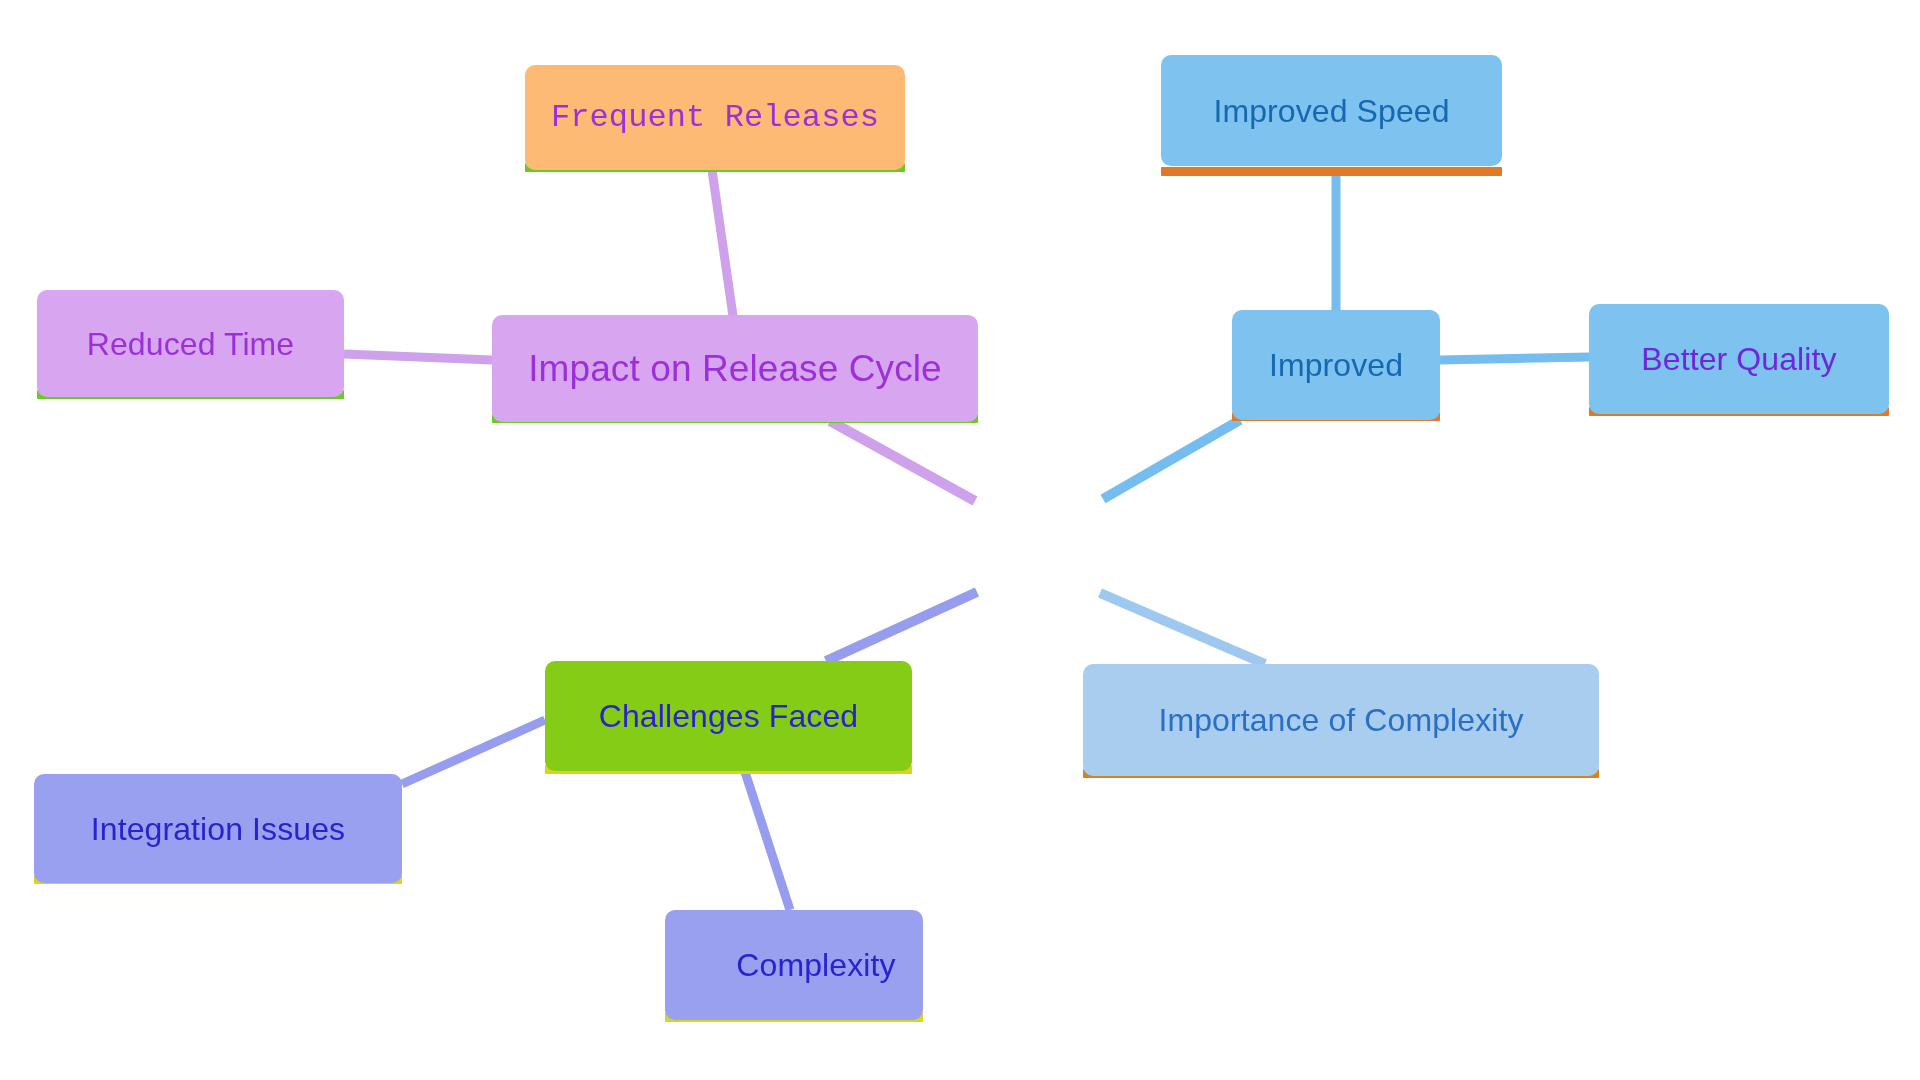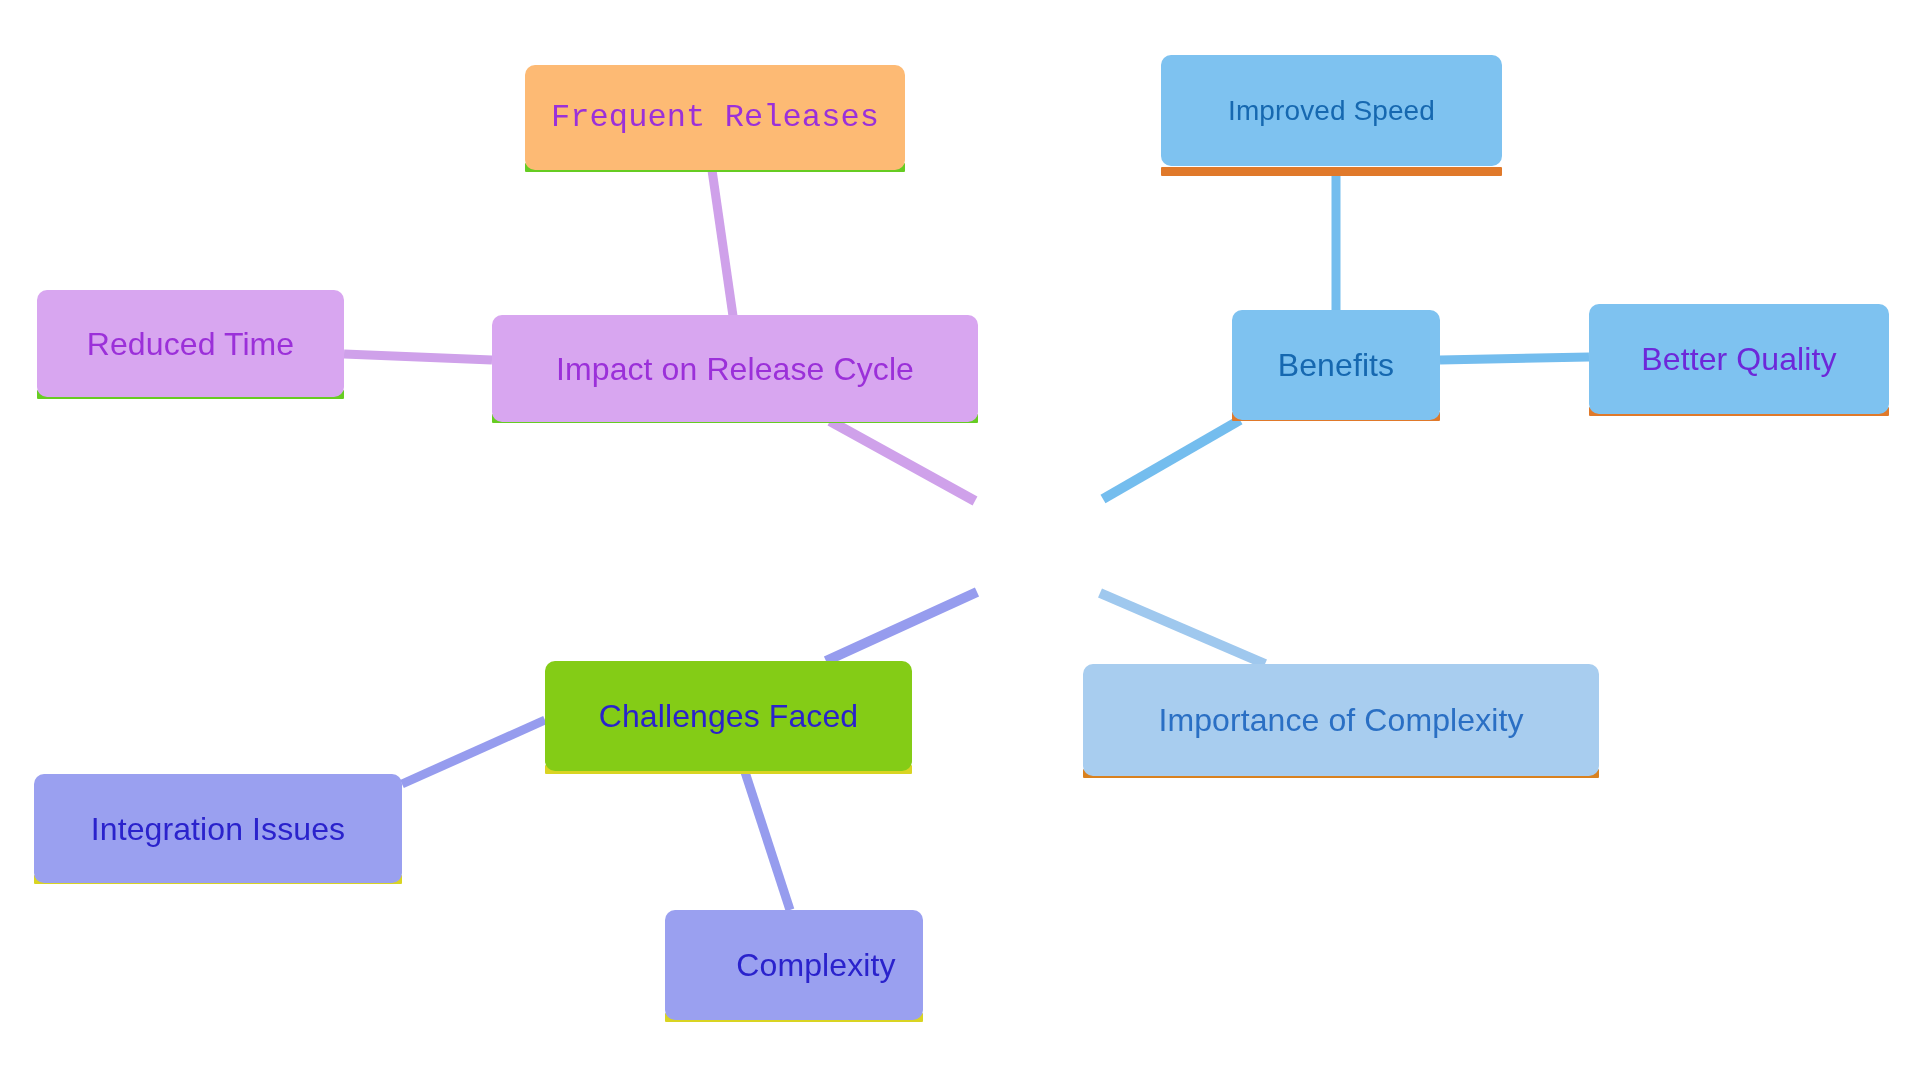--- a/index.html
+++ b/index.html
@@ -77,37 +77,37 @@
       <line x1="1440" y1="360" x2="1589" y2="357" stroke="#74bdee" stroke-width="9" stroke-linecap="butt"></line>
       <line x1="1100" y1="593" x2="1265" y2="664" stroke="#9fc8ee" stroke-width="10" stroke-linecap="butt"></line>
       <line x1="977" y1="592" x2="826" y2="661" stroke="#969cee" stroke-width="10" stroke-linecap="butt"></line>
       <line x1="545" y1="720" x2="402" y2="784" stroke="#969cee" stroke-width="9" stroke-linecap="butt"></line>
       <line x1="745" y1="772" x2="790" y2="910" stroke="#969cee" stroke-width="9" stroke-linecap="butt"></line>
     </svg>
 
   <div id="node-layer">
       <div class="accent" style="left: 492px; top: 414px; width: 486px; background: rgb(102, 204, 34);"></div>
       <div class="node" style="left: 492px; top: 315px; width: 486px; height: 107px; background: rgb(216, 166, 240); color: rgb(155, 48, 217);">
-        <span class="node-label" style="font-size: 32px;">Impact on Release Cycle</span>
+        <span class="node-label" style="font-size: 37px;">Impact on Release Cycle</span>
       </div>
       <div class="accent" style="left: 525px; top: 163px; width: 380px; background: rgb(102, 204, 34);"></div>
       <div class="node" style="left: 525px; top: 65px; width: 380px; height: 105px; background: #fdba74; color: rgb(155, 48, 217); font-family: Liberation Mono, monospace;">
         <span class="node-label" style="font-size: 32px;">Frequent Releases</span>
       </div>
       <div class="accent" style="left: 37px; top: 390px; width: 307px; background: rgb(102, 204, 34);"></div>
       <div class="node" style="left: 37px; top: 290px; width: 307px; height: 107px; background: rgb(216, 166, 240); color: rgb(155, 48, 217);">
         <span class="node-label" style="font-size: 32px;">Reduced Time</span>
       </div>
       <div class="accent" style="left: 1232px; top: 412px; width: 208px; background: rgb(224, 121, 42);"></div>
       <div class="node" style="left: 1232px; top: 310px; width: 208px; height: 110px; background: rgb(126, 194, 240); color: rgb(22, 104, 176);">
-        <span class="node-label" style="font-size: 32px;">Benefits</span>
+        <span class="node-label" style="font-size: 32px;">Improved</span>
       </div>
       <div class="accent" style="left: 1161px; top: 167px; width: 341px; background: rgb(224, 121, 42);"></div>
       <div class="node" style="left: 1161px; top: 55px; width: 341px; height: 111px; background: rgb(126, 194, 240); color: rgb(22, 104, 176);">
-        <span class="node-label" style="font-size: 28px;">Improved Speed</span>
+        <span class="node-label" style="font-size: 32px;">Improved Speed</span>
       </div>
       <div class="accent" style="left: 1589px; top: 407px; width: 300px; background: rgb(224, 121, 42);"></div>
       <div class="node" style="left: 1589px; top: 304px; width: 300px; height: 110px; background: rgb(126, 194, 240); color: #6d28d9;">
         <span class="node-label" style="font-size: 32px;">Better Quality</span>
       </div>
       <div class="accent" style="left: 1083px; top: 769px; width: 516px; background: rgb(217, 129, 31);"></div>
       <div class="node" style="left: 1083px; top: 664px; width: 516px; height: 112px; background: rgb(168, 205, 239); color: rgb(42, 111, 196);">
         <span class="node-label" style="font-size: 32px;">Importance of Complexity</span>
       </div>
       <div class="accent" style="left: 545px; top: 765px; width: 367px; background: rgb(217, 212, 34);"></div>

